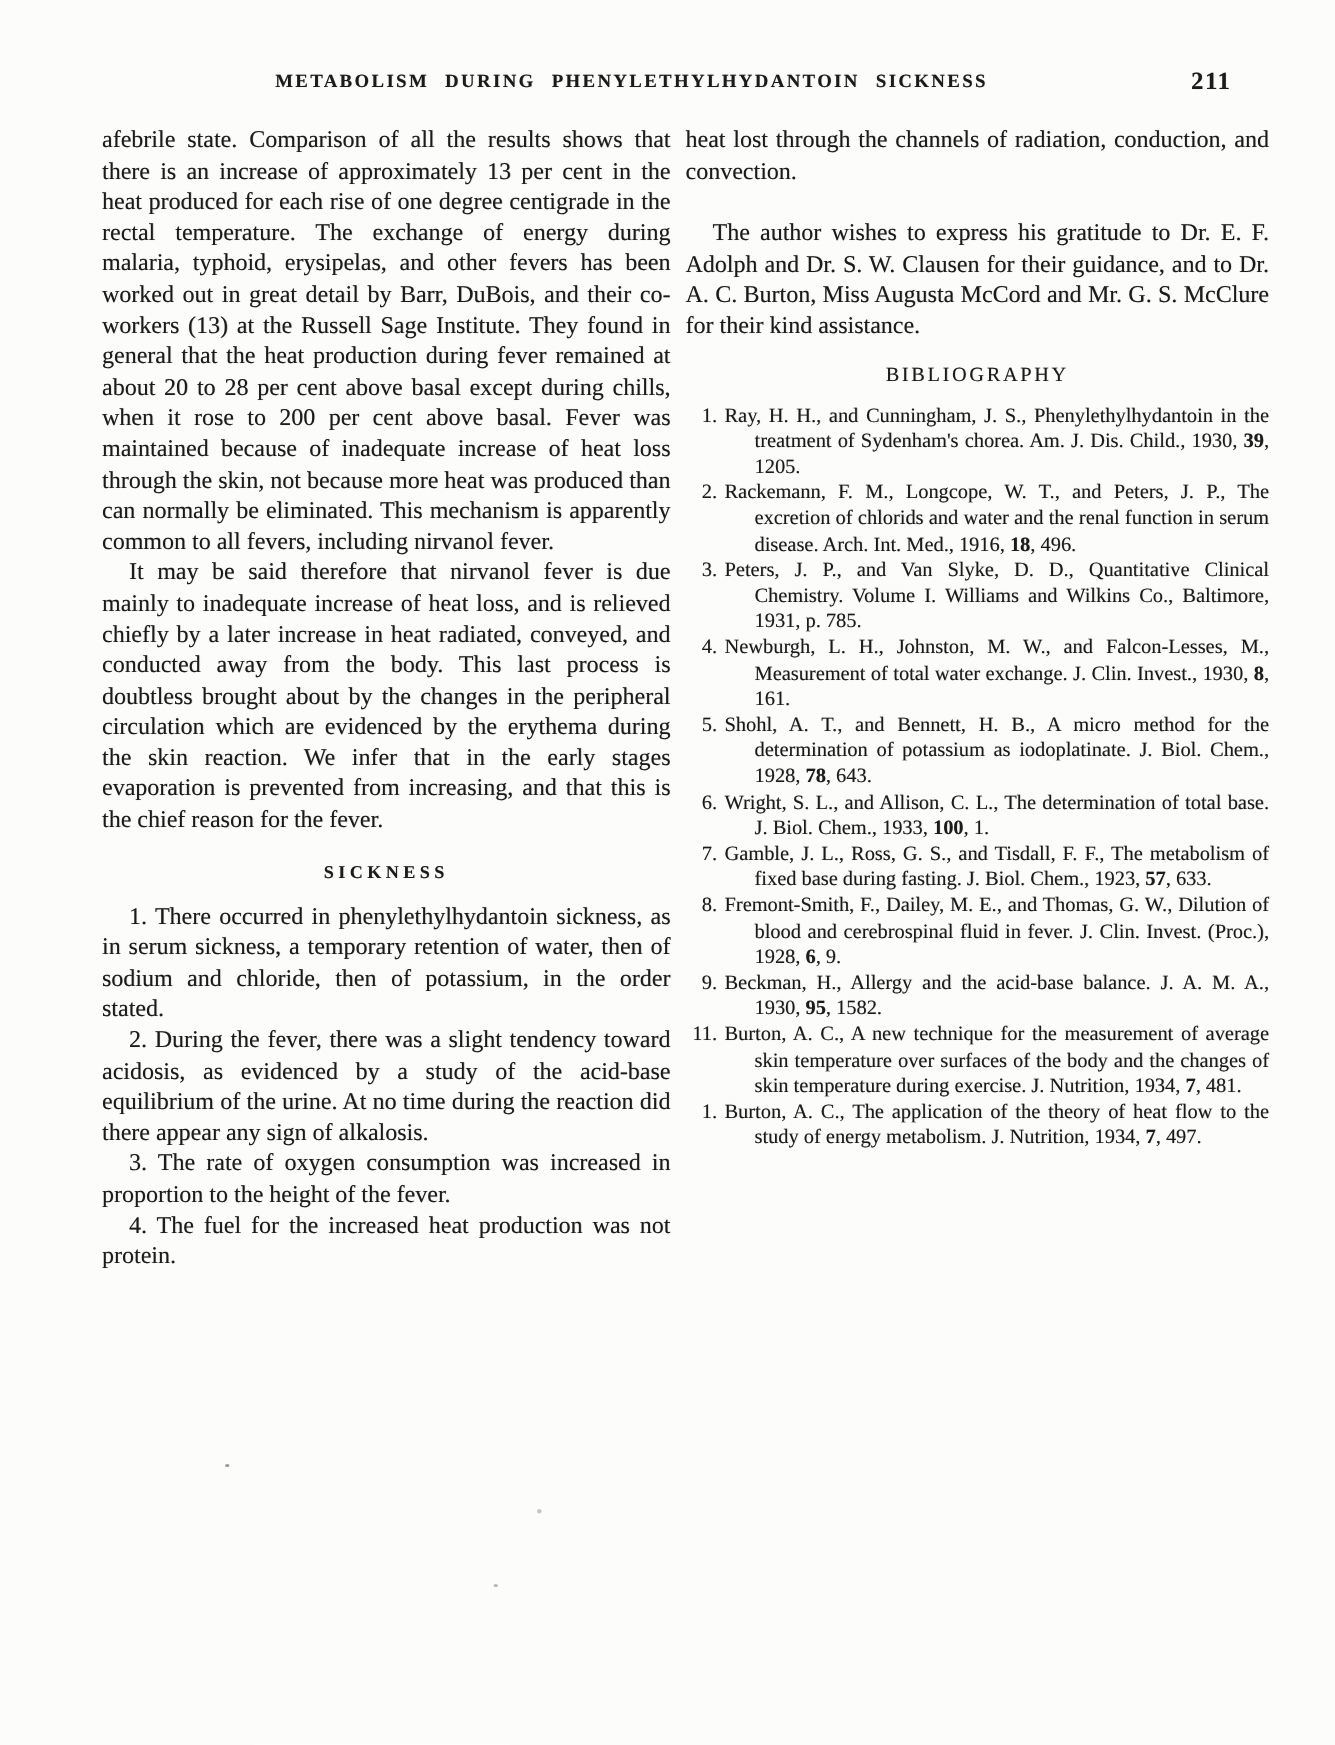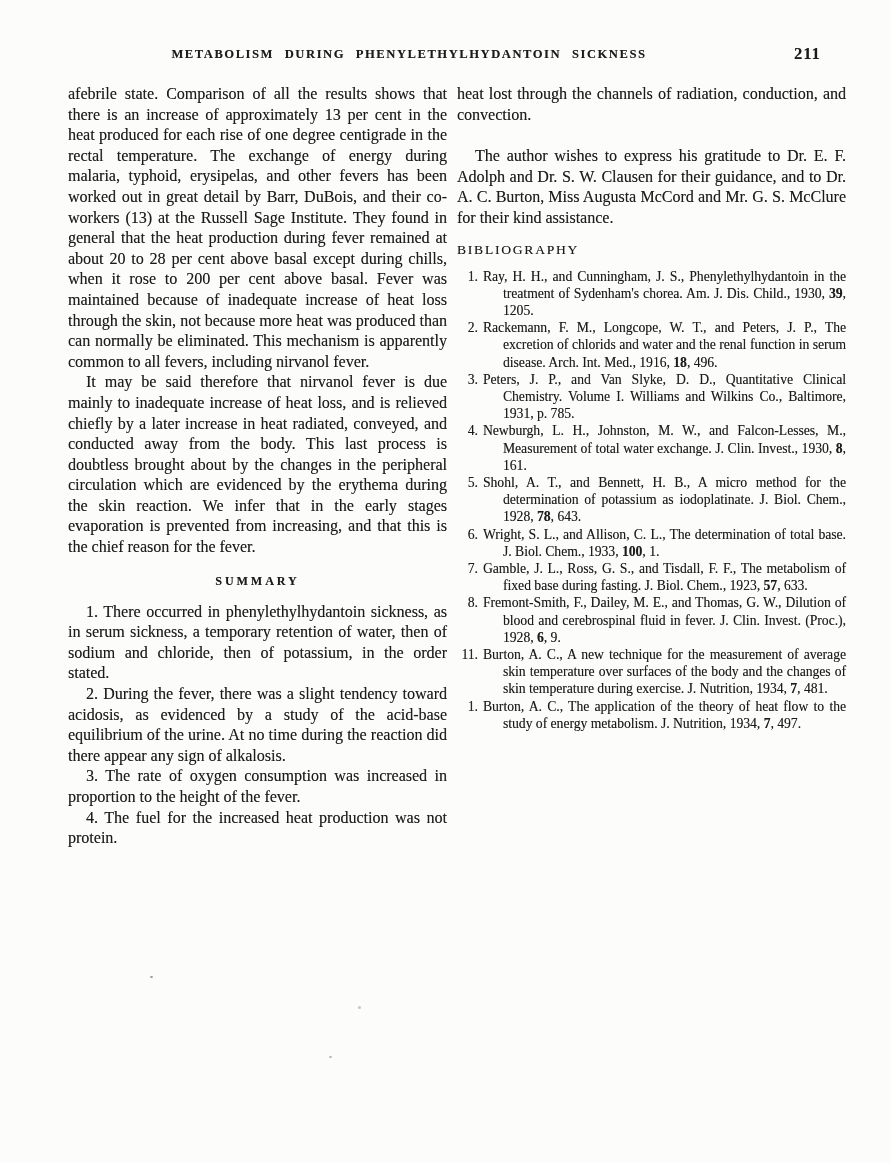--- a/index.html
+++ b/index.html
@@ -13,21 +13,21 @@
     height: 1163px;
     background: var(--paper, #fcfcfb);
     color: var(--ink, #1b1b1b);
     font-family: "Liberation Serif", "DejaVu Serif", serif;
     overflow: hidden;
     text-shadow: 0.2px 0.2px 0.5px rgba(25,25,25,0.45);
   }
   .head-title {
     position: absolute;
     top: 47px;
-    left: 148px;
+    left: 160px;
     width: 522px;
     text-align: center;
     font-size: 12.5px;
     font-weight: 700;
     letter-spacing: 1.6px;
     word-spacing: 6px;
     white-space: nowrap;
   }
   .page-number {
     position: absolute;
@@ -52,20 +52,21 @@
   .summary-heading {
     margin: 16px 0 13px 0;
     text-align: center;
     font-size: 12px;
     font-weight: 700;
     letter-spacing: 3px;
     line-height: 15px;
   }
   .bib-heading {
     margin: 12px 0 10px 0;
+    text-align: center;
     font-size: 13.5px;
     font-weight: 400;
     letter-spacing: 1.8px;
     line-height: 17px;
   }
   .ref-list {
     font-size: 13.6px;
     line-height: 17.2px;
   }
   .ref {
@@ -96,21 +97,21 @@
 <div class="page" style="--ink: #1b1b1b; --paper: #fcfcfb;">
 
   <div class="head-title">METABOLISM DURING PHENYLETHYLHYDANTOIN SICKNESS</div>
 
   <div class="page-number">211</div>
 
   <div class="col col-left">
     <p>afebrile state.  Comparison of all the results shows that there is an increase of approximately 13 per cent in the heat produced for each rise of one degree centigrade in the rectal temperature. The exchange of energy during malaria, typhoid, erysipelas, and other fevers has been worked out in great detail by Barr, DuBois, and their co-workers (13) at the Russell Sage Institute. They found in general that the heat production during fever remained at about 20 to 28 per cent above basal except during chills, when it rose to 200 per cent above basal.  Fever was maintained because of inadequate increase of heat loss through the skin, not because more heat was produced than can normally be eliminated.  This mechanism is apparently common to all fevers, including nirvanol fever.</p>
     <p class="indent">It may be said therefore that nirvanol fever is due mainly to inadequate increase of heat loss, and is relieved chiefly by a later increase in heat radiated, conveyed, and conducted away from the body.  This last process is doubtless brought about by the changes in the peripheral circulation which are evidenced by the erythema during the skin reaction.  We infer that in the early stages evaporation is prevented from increasing, and that this is the chief reason for the fever.</p>
 
-    <h2 class="summary-heading">SUMMARY</h2>
+    <h2 class="summary-heading">SICKNESS</h2>
 
     <p class="indent">1. There occurred in phenylethylhydantoin sickness, as in serum sickness, a temporary retention of water, then of sodium and chloride, then of potassium, in the order stated.</p>
     <p class="indent">2. During the fever, there was a slight tendency toward acidosis, as evidenced by a study of the acid-base equilibrium of the urine.  At no time during the reaction did there appear any sign of alkalosis.</p>
     <p class="indent">3. The rate of oxygen consumption was increased in proportion to the height of the fever.</p>
     <p class="indent">4. The fuel for the increased heat production was not protein.</p>
   </div>
 
   <div class="col col-right">
     <p>heat lost through the channels of radiation, conduction, and convection.</p>
     <p class="indent ack">The author wishes to express his gratitude to Dr. E. F. Adolph and Dr. S. W. Clausen for their guidance, and to Dr. A. C. Burton, Miss Augusta McCord and Mr. G. S. McClure for their kind assistance.</p>
@@ -119,20 +120,21 @@
 
     <div class="ref-list" id="ref-list">
         <div class="ref"><span class="ref-num">1.</span><span>Ray, H. H., and Cunningham, J. S., Phenylethylhydantoin in the treatment of Sydenham's chorea.  Am. J. Dis. Child., 1930, </span><span class="vol">39</span><span>, 1205.</span></div>
         <div class="ref"><span class="ref-num">2.</span><span>Rackemann, F. M., Longcope, W. T., and Peters, J. P., The excretion of chlorids and water and the renal function in serum disease.  Arch. Int. Med., 1916, </span><span class="vol">18</span><span>, 496.</span></div>
         <div class="ref"><span class="ref-num">3.</span><span>Peters, J. P., and Van Slyke, D. D., Quantitative Clinical Chemistry.  Volume I.  Williams and Wilkins Co., Baltimore, 1931, p. 785.</span></div>
         <div class="ref"><span class="ref-num">4.</span><span>Newburgh, L. H., Johnston, M. W., and Falcon-Lesses, M., Measurement of total water exchange. J. Clin. Invest., 1930, </span><span class="vol">8</span><span>, 161.</span></div>
         <div class="ref"><span class="ref-num">5.</span><span>Shohl, A. T., and Bennett, H. B., A micro method for the determination of potassium as iodoplatinate.  J. Biol. Chem., 1928, </span><span class="vol">78</span><span>, 643.</span></div>
         <div class="ref"><span class="ref-num">6.</span><span>Wright, S. L., and Allison, C. L., The determination of total base.  J. Biol. Chem., 1933, </span><span class="vol">100</span><span>, 1.</span></div>
         <div class="ref"><span class="ref-num">7.</span><span>Gamble, J. L., Ross, G. S., and Tisdall, F. F., The metabolism of fixed base during fasting.  J. Biol. Chem., 1923, </span><span class="vol">57</span><span>, 633.</span></div>
         <div class="ref"><span class="ref-num">8.</span><span>Fremont-Smith, F., Dailey, M. E., and Thomas, G. W., Dilution of blood and cerebrospinal fluid in fever.  J. Clin. Invest. (Proc.), 1928, </span><span class="vol">6</span><span>, 9.</span></div>
+        <div class="ref"><span class="ref-num">9.</span><span>Beckman, H., Allergy and the acid-base balance.  J. A. M. A., 1930, </span><span class="vol">95</span><span>, 1582.</span></div>
         <div class="ref"><span class="ref-num">11.</span><span>Burton, A. C., A new technique for the measurement of average skin temperature over surfaces of the body and the changes of skin temperature during exercise.  J. Nutrition, 1934, </span><span class="vol">7</span><span>, 481.</span></div>
         <div class="ref"><span class="ref-num">1.</span><span>Burton, A. C., The application of the theory of heat flow to the study of energy metabolism.  J. Nutrition, 1934, </span><span class="vol">7</span><span>, 497.</span></div>
       </div>
   </div>
 
   <div class="speck speck-1"></div>
   <div class="speck speck-2"></div>
   <div class="speck speck-3"></div>
 
 </div>

